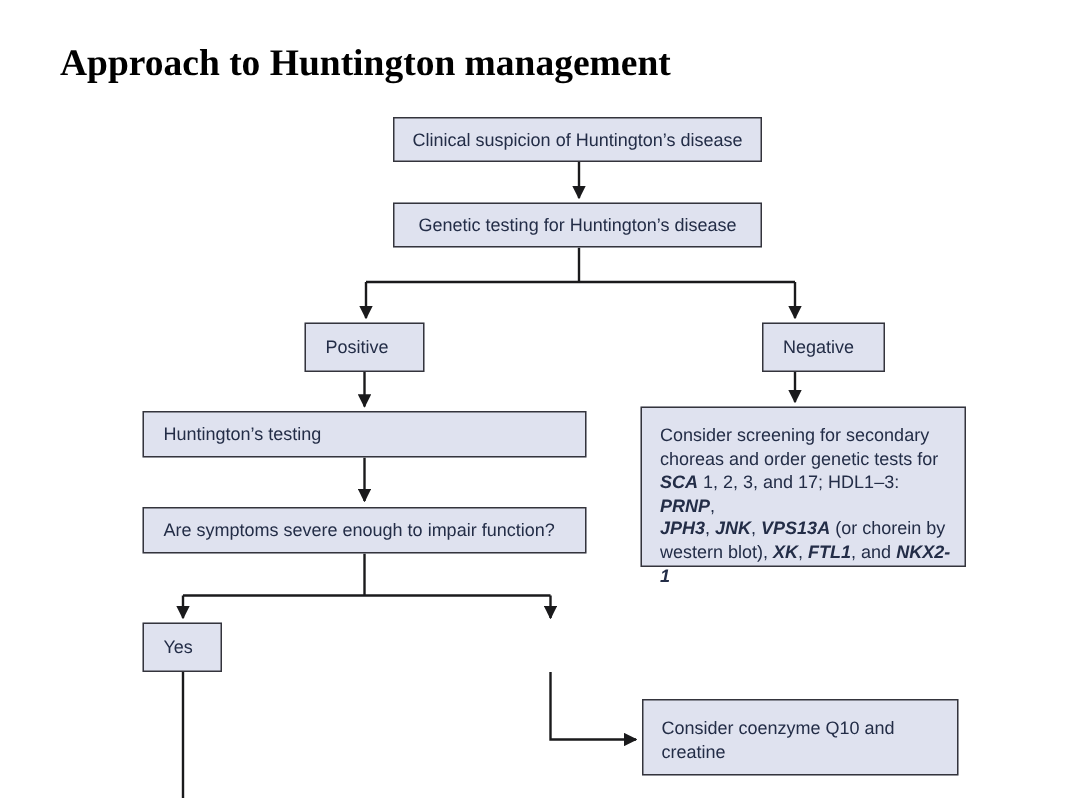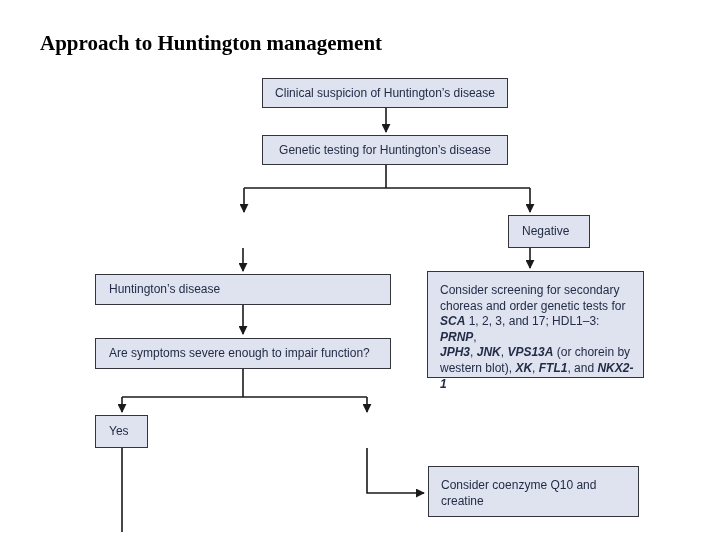--- a/index.html
+++ b/index.html
@@ -10,21 +10,21 @@
     background: #ffffff;
     overflow: hidden;
     font-family: "Liberation Sans", "DejaVu Sans", sans-serif;
   }
   .page-title {
     position: absolute;
     left: 40px;
     top: 30px;
     font-family: "Liberation Serif", "DejaVu Serif", serif;
     font-weight: bold;
-    font-size: 21px;
+    font-size: 25px;
     line-height: 26px;
     color: #000000;
   }
   .node {
     position: absolute;
     box-sizing: border-box;
     background: var(--node-fill, #dfe2ef);
     border: 1.5px solid var(--node-border, #34343c);
     color: var(--node-text, #232d47);
     font-size: 12px;
@@ -83,24 +83,25 @@
     <path d="M122 397 L122 412" marker-end="url(#ah)"></path>
     <path d="M367 397 L367 412" marker-end="url(#ah)"></path>
     <path d="M122 448 L122 532"></path>
     <path d="M367 448 L367 493 L424 493" marker-end="url(#ah)"></path>
   </svg>
 
   <div class="node center" id="n-clinical">Clinical suspicion of Huntington’s disease</div>
 
   <div class="node center" id="n-genetic">Genetic testing for Huntington’s disease</div>
 
+  <div class="node left" id="n-positive">Positive</div>
 
   <div class="node left" id="n-negative">Negative</div>
 
-  <div class="node left" id="n-hd">Huntington’s disease</div>
+  <div class="node left" id="n-hd">Huntington’s testing</div>
 
   <div class="node left" id="n-symptoms">Are symptoms severe enough to impair function?</div>
 
   <div class="node para" id="n-screening"><span>Consider screening for secondary</span><br><span>choreas and order genetic tests for</span><br><i>SCA</i><span> 1, 2, 3, and 17; HDL1–3: </span><i>PRNP</i><span>,</span><br><i>JPH3</i><span>, </span><i>JNK</i><span>, </span><i>VPS13A</i><span> (or chorein by</span><br><span>western blot), </span><i>XK</i><span>, </span><i>FTL1</i><span>, and </span><i>NKX2-1</i></div>
 
   <div class="node left" id="n-yes">Yes</div>
 
 
   <div class="node para" id="n-coenzyme">Consider coenzyme Q10 and creatine</div>
 

